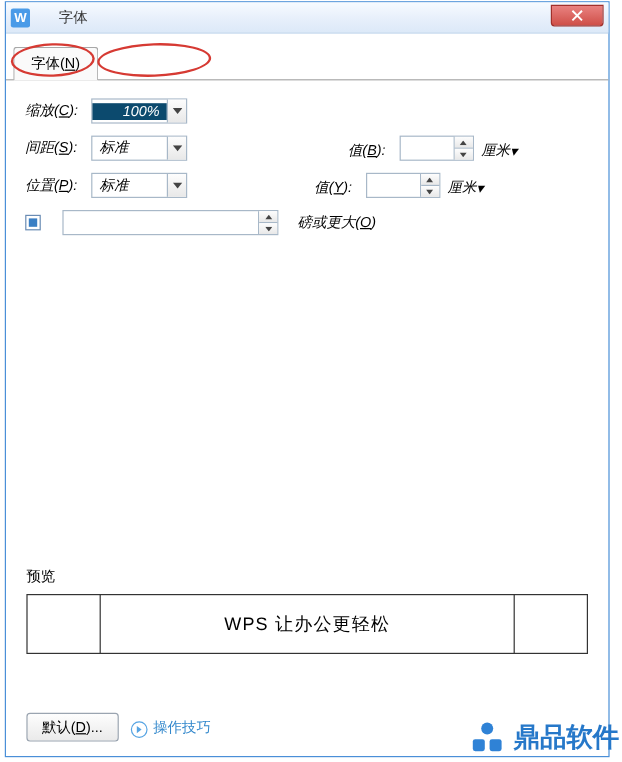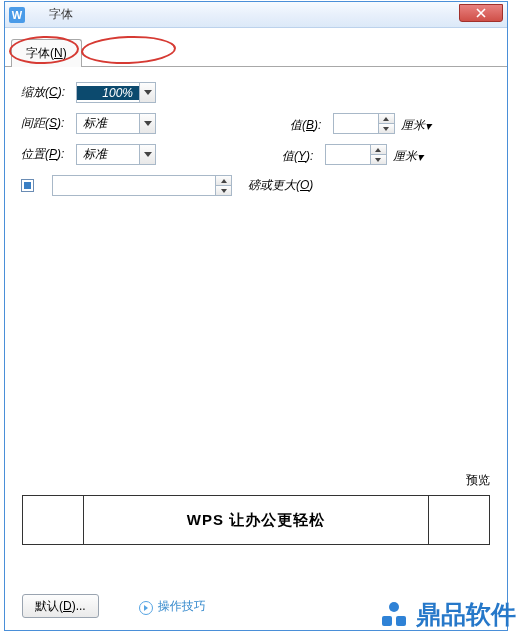--- a/index.html
+++ b/index.html
@@ -171,44 +171,42 @@
     border-bottom: 2px solid #3a7fc4;
     transform: rotate(-50deg) translate(1px,-1px);
   }
   .chk.box::after {
     content: "";
     width: 7px; height: 7px;
     background: #3a7fc4;
   }
   .preview {
     position: absolute;
-    left: 17px; right: 17px; top: 470px; text-align: right;
+    left: 17px; right: 17px; top: 470px;
   }
   .preview .plabel { margin-bottom: 6px; }
   .prevbox {
     border: 1px solid #333;
     height: 50px;
     display: flex;
     align-items: center;
     justify-content: center;
     position: relative;
-    font-weight: bold;
   }
   .prevbox .inner-left, .prevbox .inner-right {
     position: absolute; top: -1px; bottom: -1px; width: 1px; background: #333;
   }
   .prevbox .inner-left { left: 60px; }
   .prevbox .inner-right { right: 60px; }
   .prevtext { font-size: 15px; letter-spacing: 1px; }
   .btnbar {
     position: absolute;
     left: 17px; right: 0; bottom: 12px;
     display: flex;
     align-items: center;
-    gap: 30px;
   }
   .btn {
     border: 1px solid #9aa4b0;
     border-radius: 3px;
     background: linear-gradient(to bottom,#fdfdfd,#eaeaea);
     height: 24px;
     padding: 0 12px;
     display: flex;
     align-items: center;
     margin-right: 8px;
@@ -234,21 +232,21 @@
     border-top: 3px solid transparent;
     border-bottom: 3px solid transparent;
   }
   .brand {
     position: absolute;
     right: 2px;
     bottom: 4px;
     display: flex;
     align-items: center;
     color: #2678c9;
-    font-size: 25px;
+    font-size: 22px;
     font-weight: 600;
     z-index: 20;
   }
   .brand .logo {
     width: 32px; height: 32px;
     margin-right: 6px;
   }
   u { text-decoration: underline; }
 </style>
 </head>
@@ -323,21 +321,21 @@
     <div class="row">
       <span class="lbl">位置(<u>P</u>):</span>
       <div class="dropdown" style="width:80px">
         <span class="dval">标准</span>
         <span class="darrow">
           <svg viewBox="0 0 8 6">
               <path d="M0 0 L4 5 L8 0" fill="#444"></path>
             </svg>
         </span>
       </div>
-      <div class="rhs" style="margin-right:68px">
+      <div class="rhs" style="margin-right:88px">
         <span class="lbl2">值(<u>Y</u>):</span>
         <div class="spinner" style="width:62px">
           <span class="sval"></span>
           <span class="spin-btns">
             <span class="sb">
                 <svg width="6" height="4" viewBox="0 0 6 4">
                   <path d="M0 4 L3 0 L6 4" fill="#444"></path>
                 </svg>
               </span>
             <span class="sb">

